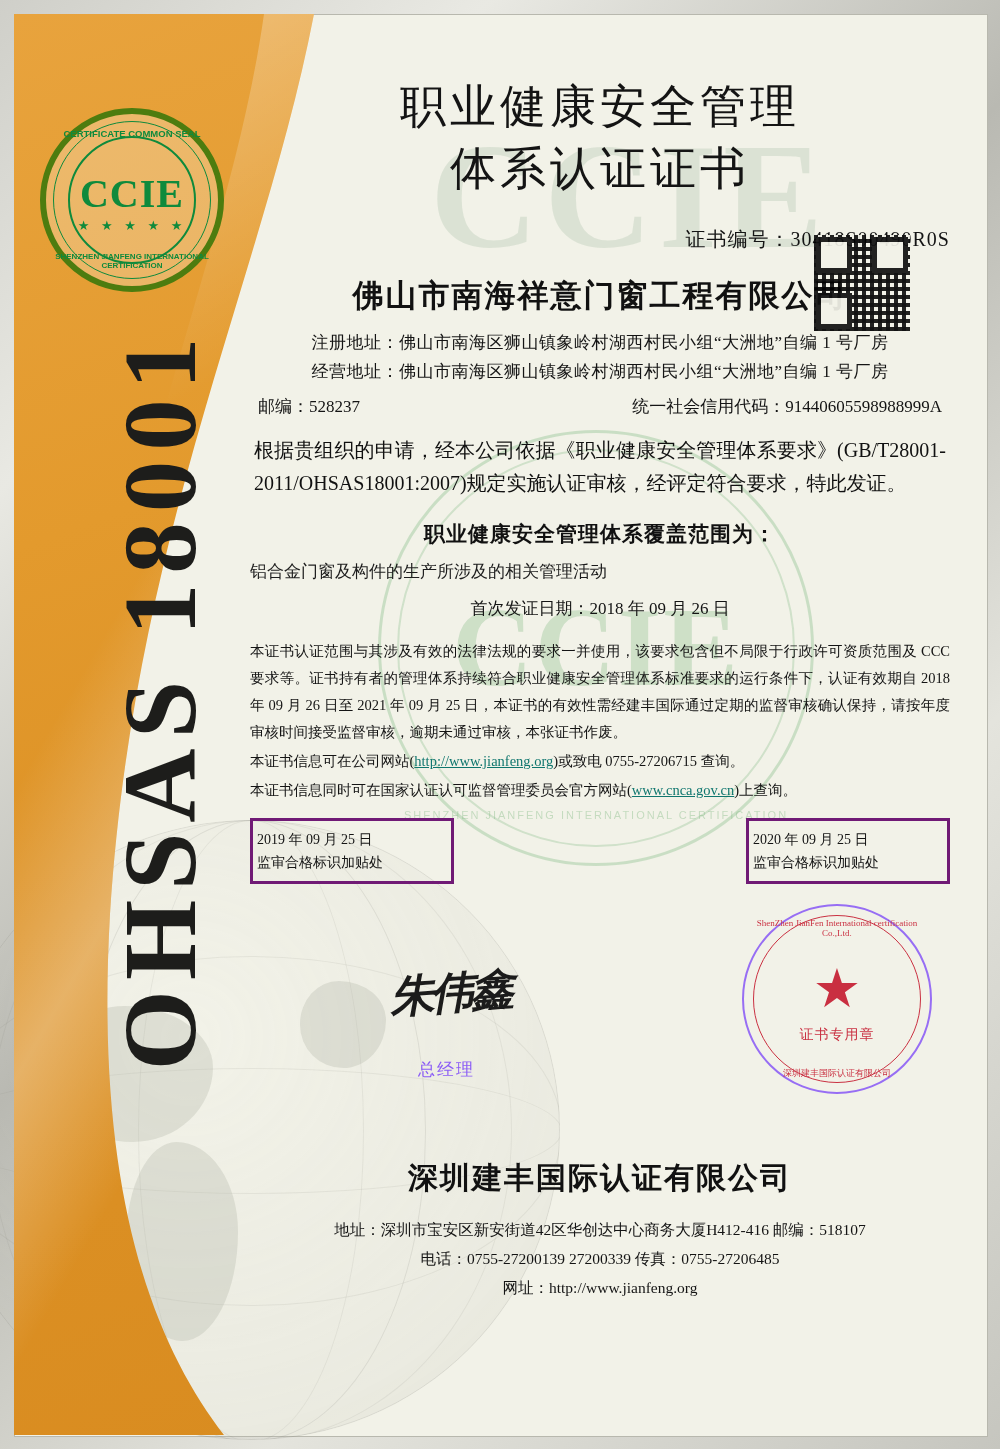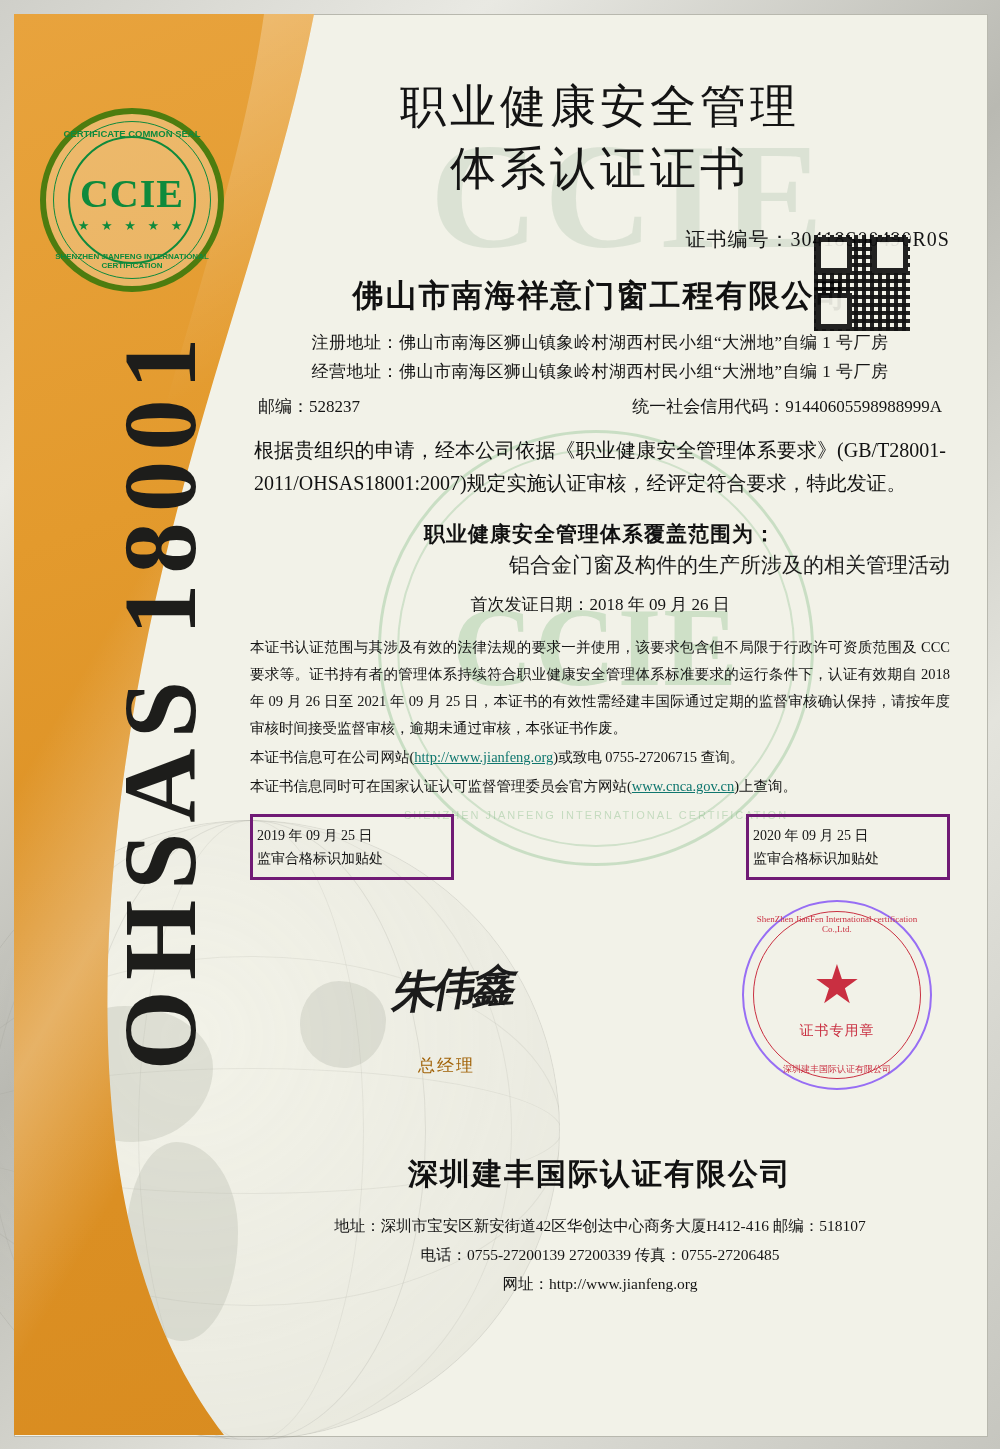--- a/index.html
+++ b/index.html
@@ -162,21 +162,21 @@
   }
   .para{
     margin-top:16px;font-size:20px;line-height:33px;color:#111;
     font-family:"Liberation Serif", serif;text-align:justify;padding:0 4px;
   }
   .scope-title{
     margin-top:20px;text-align:center;font-size:21px;font-weight:bold;color:#111;
     font-family:"Liberation Serif", serif;letter-spacing:1px;
   }
   .scope-body{
-    margin-top:3px;text-align:right;font-size:21px;color:#1c1c1c;
+    margin-top:12px;text-align:left;font-size:17px;color:#1c1c1c;
     font-family:"Liberation Serif", serif;
   }
   .first-issue{
     margin-top:14px;text-align:center;font-size:17px;color:#141414;
     font-family:"Liberation Serif", serif;
   }
   .fine{
     margin-top:18px;font-size:14.5px;line-height:27px;color:#141414;text-align:justify;
     font-family:"Liberation Serif", serif;
   }
@@ -189,21 +189,21 @@
     font-size:14px;line-height:23px;color:#141414;font-family:"Liberation Serif", serif;
   }
 
   .sig-area{position:relative;height:210px;margin-top:70px;}
   .signature{
     position:absolute;left:140px;top:10px;font-size:44px;color:#1b1b1b;
     font-family:"Liberation Serif", serif;font-style:italic;font-weight:bold;
     transform:rotate(-4deg);letter-spacing:-4px;
   }
   .sig-label{
-    position:absolute;left:168px;top:104px;font-size:17px;color:#a16207;
+    position:absolute;left:168px;top:104px;font-size:17px;color:#8b5cf6;
     font-family:"Liberation Serif", serif;letter-spacing:2px;
   }
   .redstamp{
     position:absolute;right:18px;top:-50px;width:186px;height:186px;border-radius:50%;
     border:2px solid #8b5cf6;opacity:.88;
   }
   .redstamp .r2{position:absolute;left:9px;top:9px;right:9px;bottom:9px;border:1px solid #c4152a;border-radius:50%;}
   .redstamp .star{
     position:absolute;left:50%;top:44%;transform:translate(-50%,-50%);
     color:#c4152a;font-size:54px;line-height:54px;

